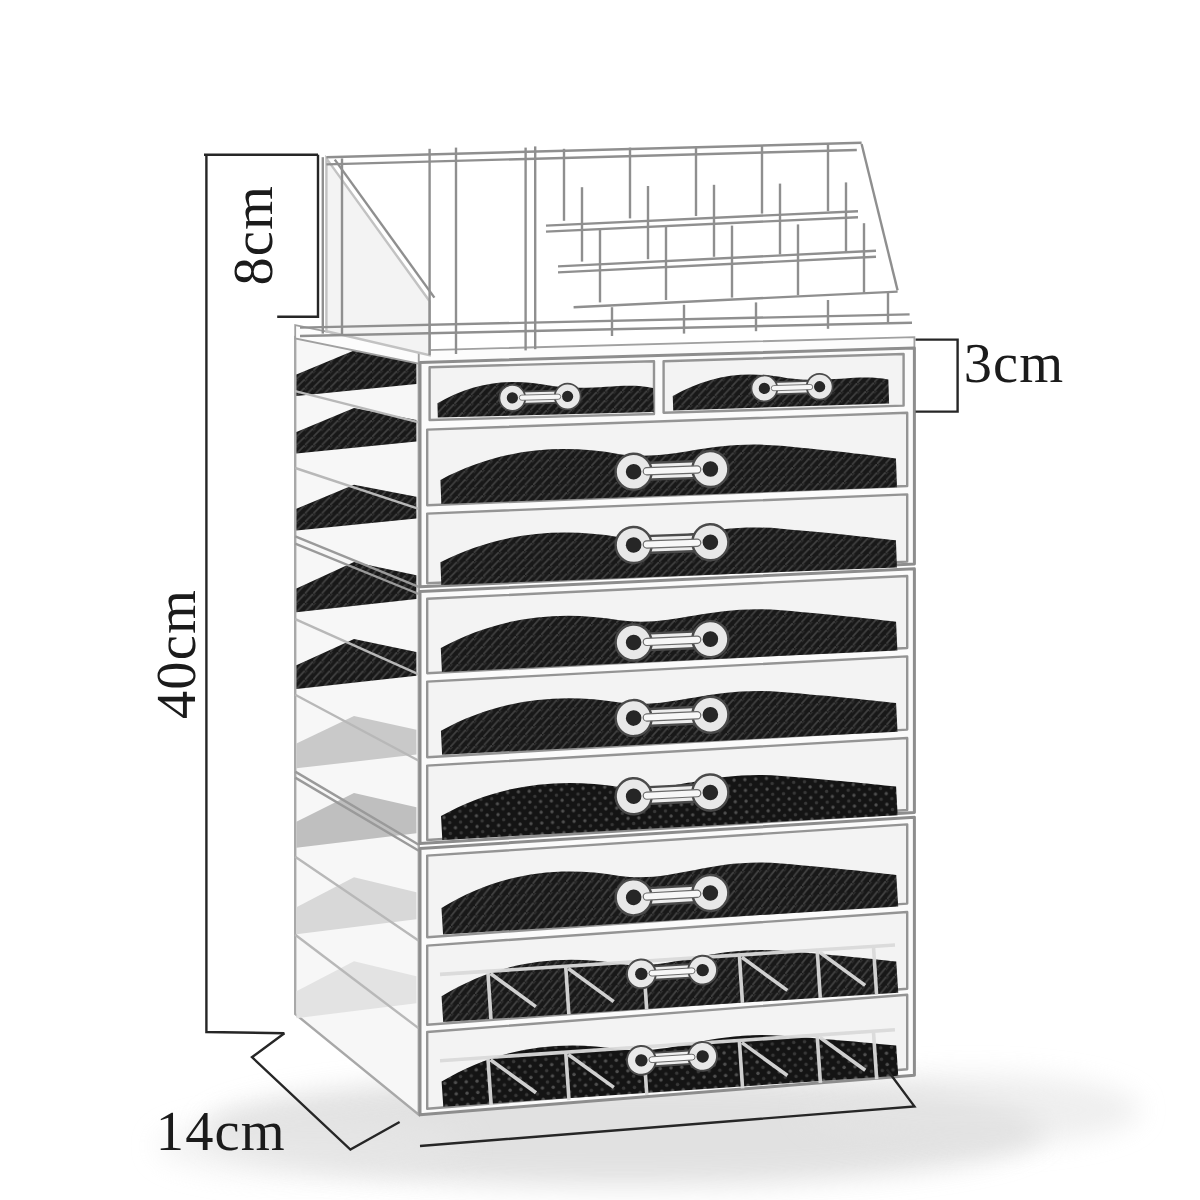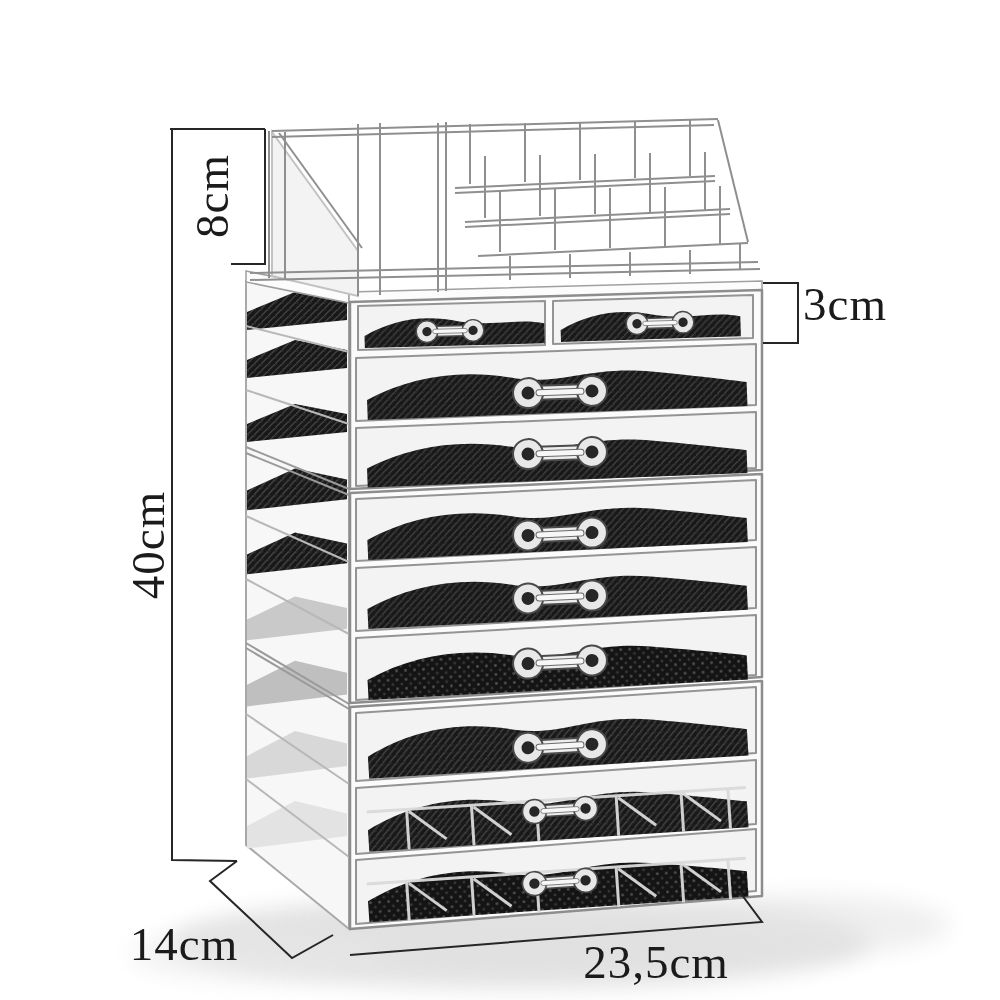--- a/index.html
+++ b/index.html
@@ -193,15 +193,14 @@
     <path d="M763,283 L798,283 L798,343 L763,343"></path>
     <path d="M237,861 L210,881 L292,958 L333,935"></path>
     <path d="M350,955 L762,922 L739,891"></path>
   </g>
 </svg>
 
 <span class="dim-label vert" style="left:212px;top:196px;">8cm</span>
 <span class="dim-label vert" style="left:148px;top:545px;">40cm</span>
 <span class="dim-label" style="left:845px;top:304px;">3cm</span>
 <span class="dim-label" style="left:184px;top:944px;">14cm</span>
-<span class="dim-label" style="left:656px;top:962px;">23,5cm</span>
 
 </div>
 
 </body></html>

